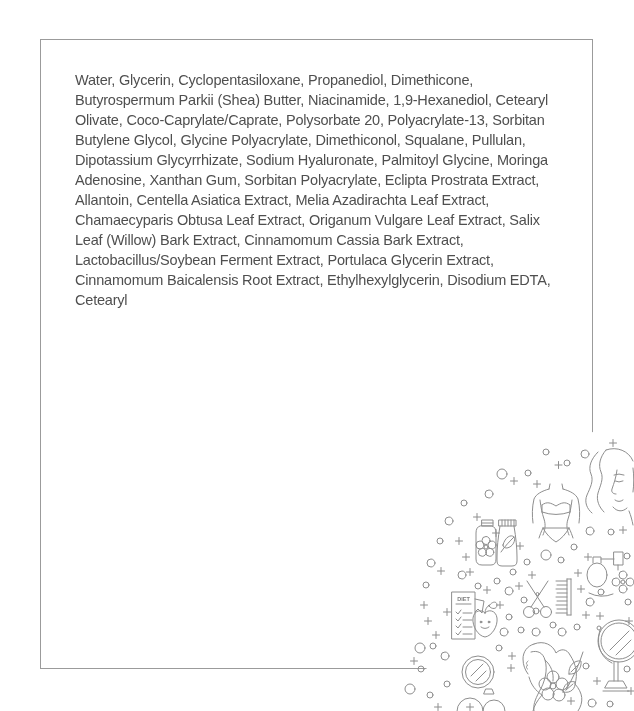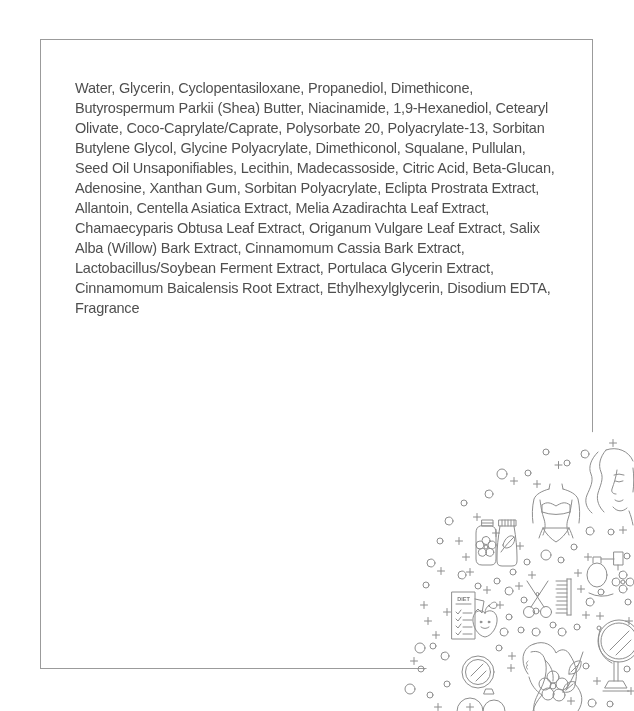--- a/index.html
+++ b/index.html
@@ -13,21 +13,21 @@
   .ingredient-box{
     position:absolute;
     left:40px;top:39px;
     width:551px;height:628px;
     border:1px solid #9b9b9b;
     background:#ffffff;
     z-index:1;
   }
   .ingredients-text{
     position:absolute;
-    left:75px;top:78px;
+    left:75px;top:70px;
     width:500px;
     color:#4f4f4f;
     font-size:14.5px;
     line-height:20px;
     letter-spacing:-0.2px;
     z-index:2;
   }
   .ingredients-text div{white-space:nowrap;}
   svg.illustration{
     position:absolute;
@@ -53,28 +53,28 @@
 </head>
 <body>
 
 <div class="ingredient-box"></div>
 
 <div class="ingredients-text">
     <div>Water, Glycerin, Cyclopentasiloxane, Propanediol, Dimethicone,</div>
     <div>Butyrospermum Parkii (Shea) Butter, Niacinamide, 1,9-Hexanediol, Cetearyl</div>
     <div>Olivate, Coco-Caprylate/Caprate, Polysorbate 20, Polyacrylate-13, Sorbitan</div>
     <div>Butylene Glycol, Glycine Polyacrylate, Dimethiconol, Squalane, Pullulan,</div>
-    <div>Seed Oil Unsaponifiables, Lecithin, Madecassoside, Citric Acid, Beta-Glucan,</div>
+    <div>Dipotassium Glycyrrhizate, Sodium Hyaluronate, Palmitoyl Glycine, Moringa</div>
     <div>Adenosine, Xanthan Gum, Sorbitan Polyacrylate, Eclipta Prostrata Extract,</div>
     <div>Allantoin, Centella Asiatica Extract, Melia Azadirachta Leaf Extract,</div>
     <div>Chamaecyparis Obtusa Leaf Extract, Origanum Vulgare Leaf Extract, Salix</div>
-    <div>Alba (Willow) Bark Extract, Cinnamomum Cassia Bark Extract,</div>
+    <div>Leaf (Willow) Bark Extract, Cinnamomum Cassia Bark Extract,</div>
     <div>Lactobacillus/Soybean Ferment Extract, Portulaca Glycerin Extract,</div>
     <div>Cinnamomum Baicalensis Root Extract, Ethylhexylglycerin, Disodium EDTA,</div>
-    <div>Fragrance</div>
+    <div>Cetearyl</div>
   </div>
 
 <svg class="illustration" width="634" height="711" viewBox="0 0 634 711">
 
   <circle cx="720" cy="698" r="295" fill="#ffffff" stroke="none"></circle>
 
   <g class="line-art">
 
     <g>
       <circle cx="546" cy="452" r="3"></circle>

